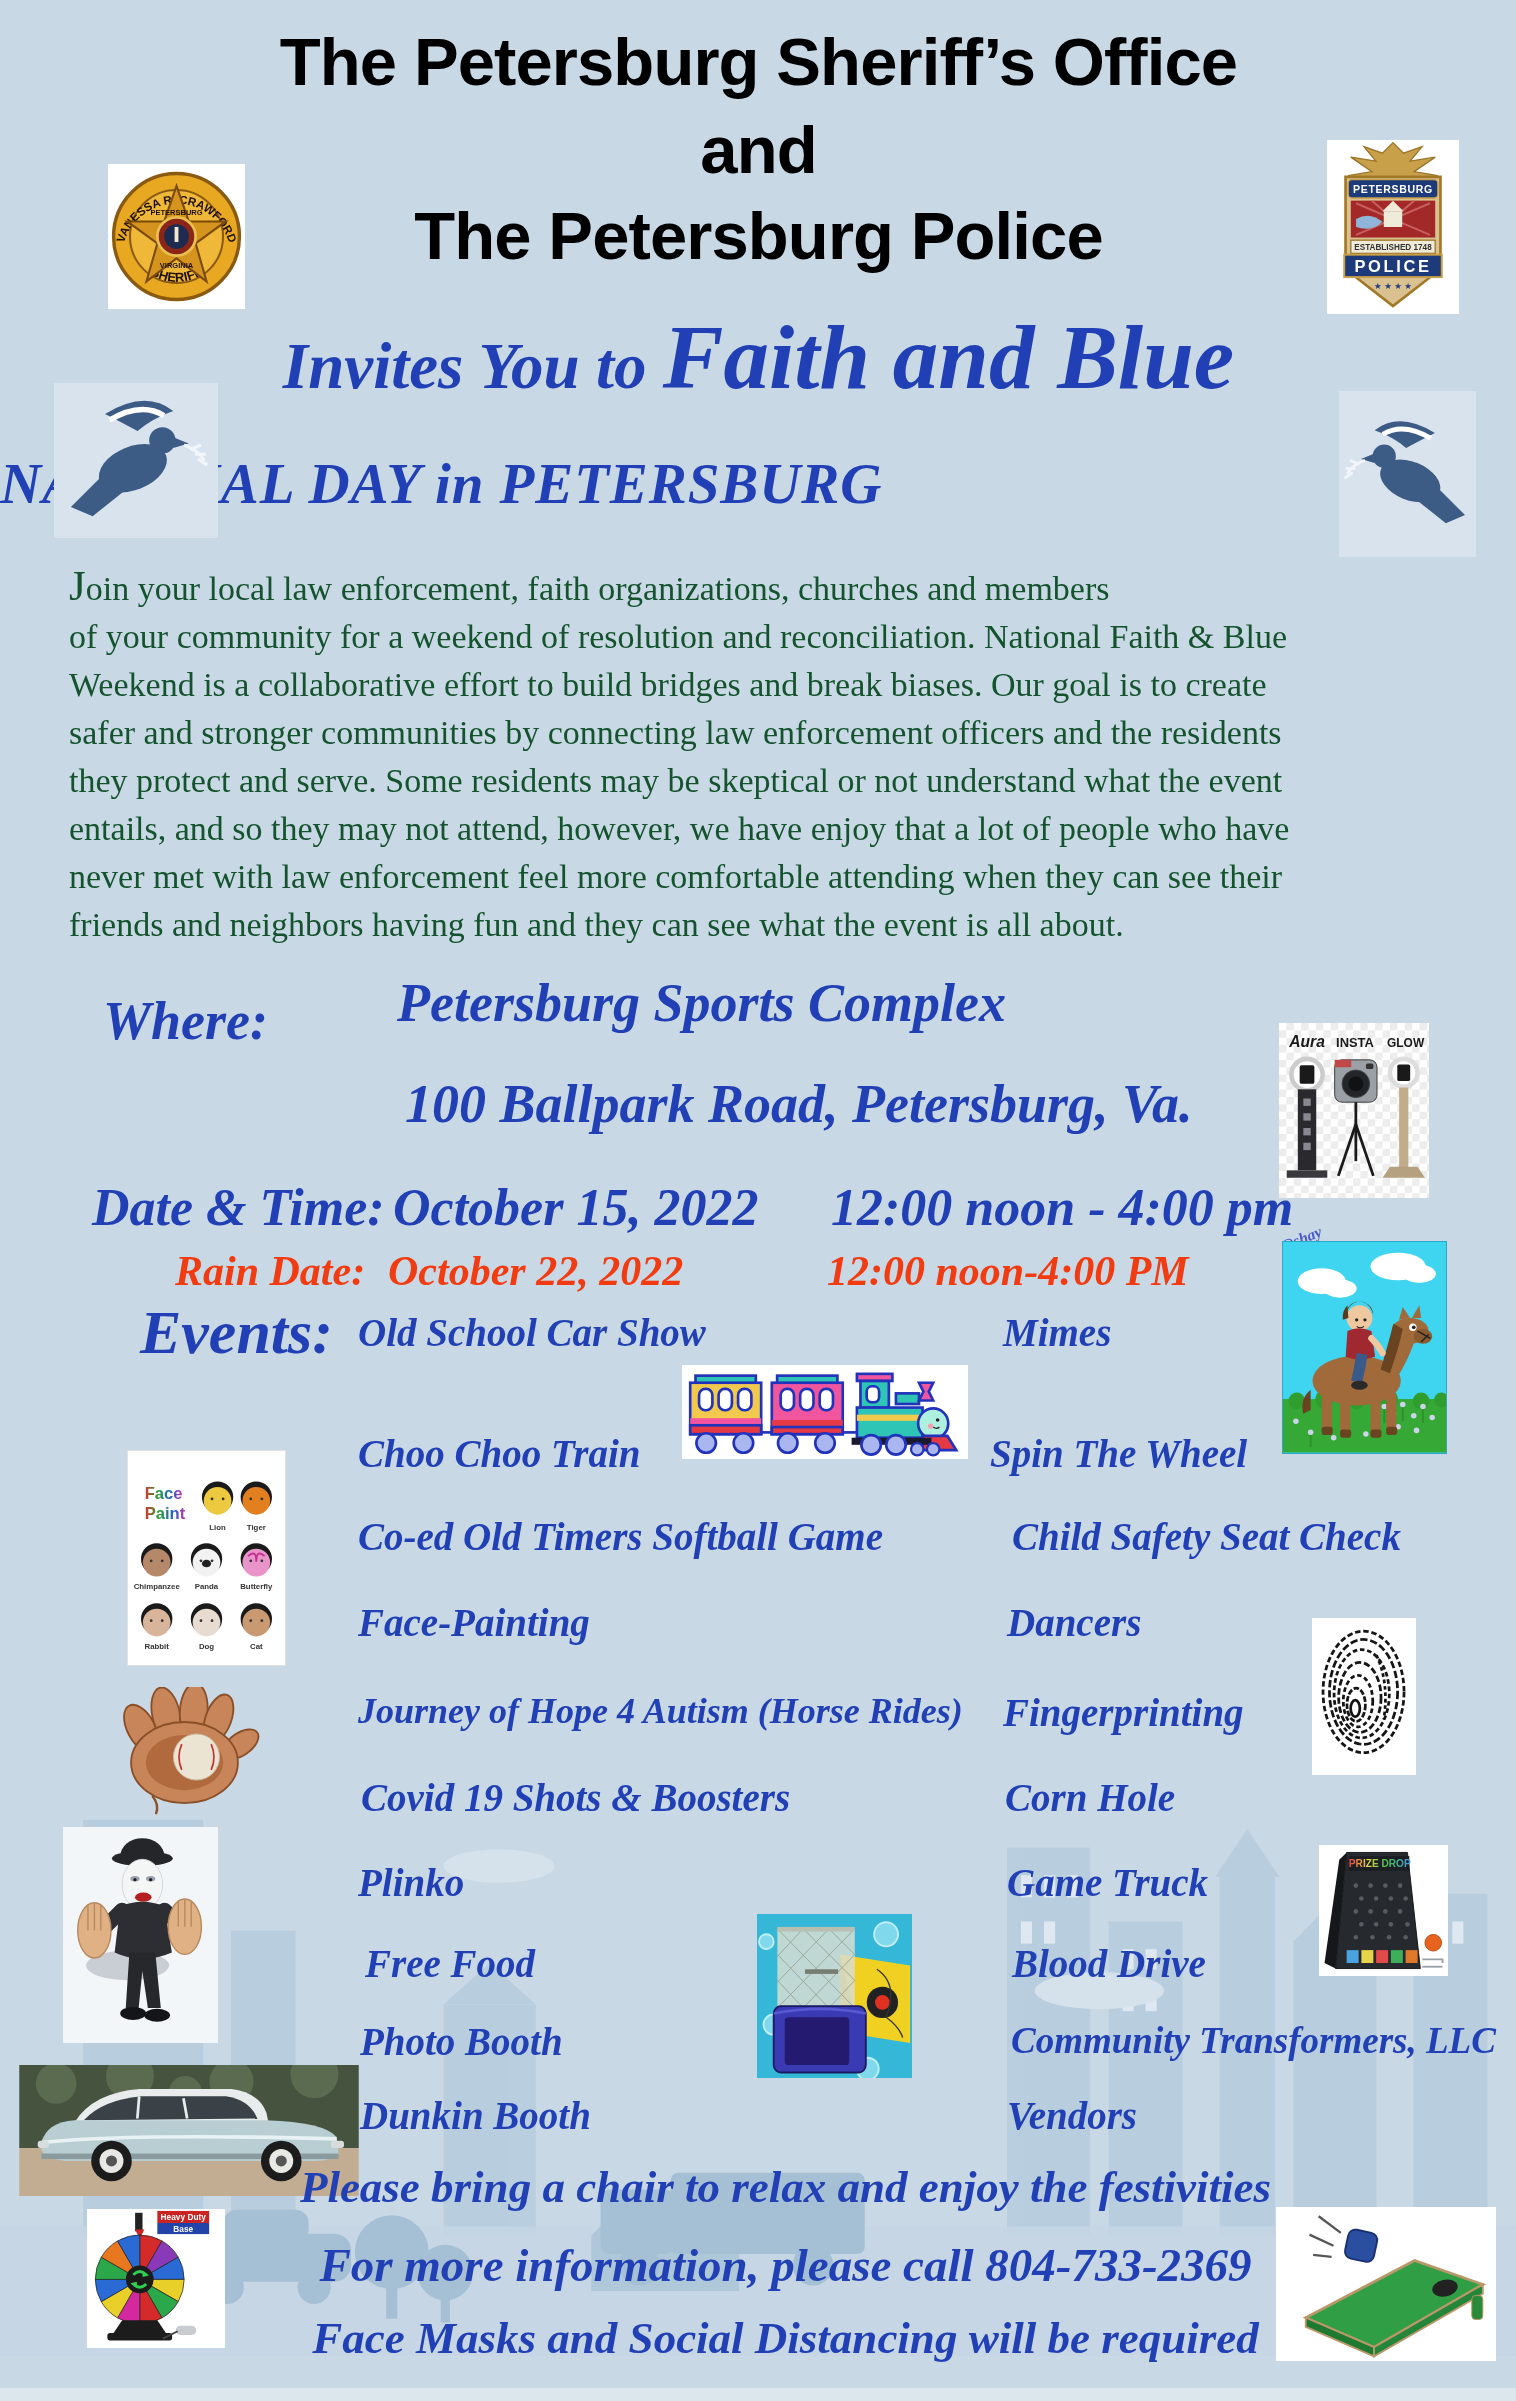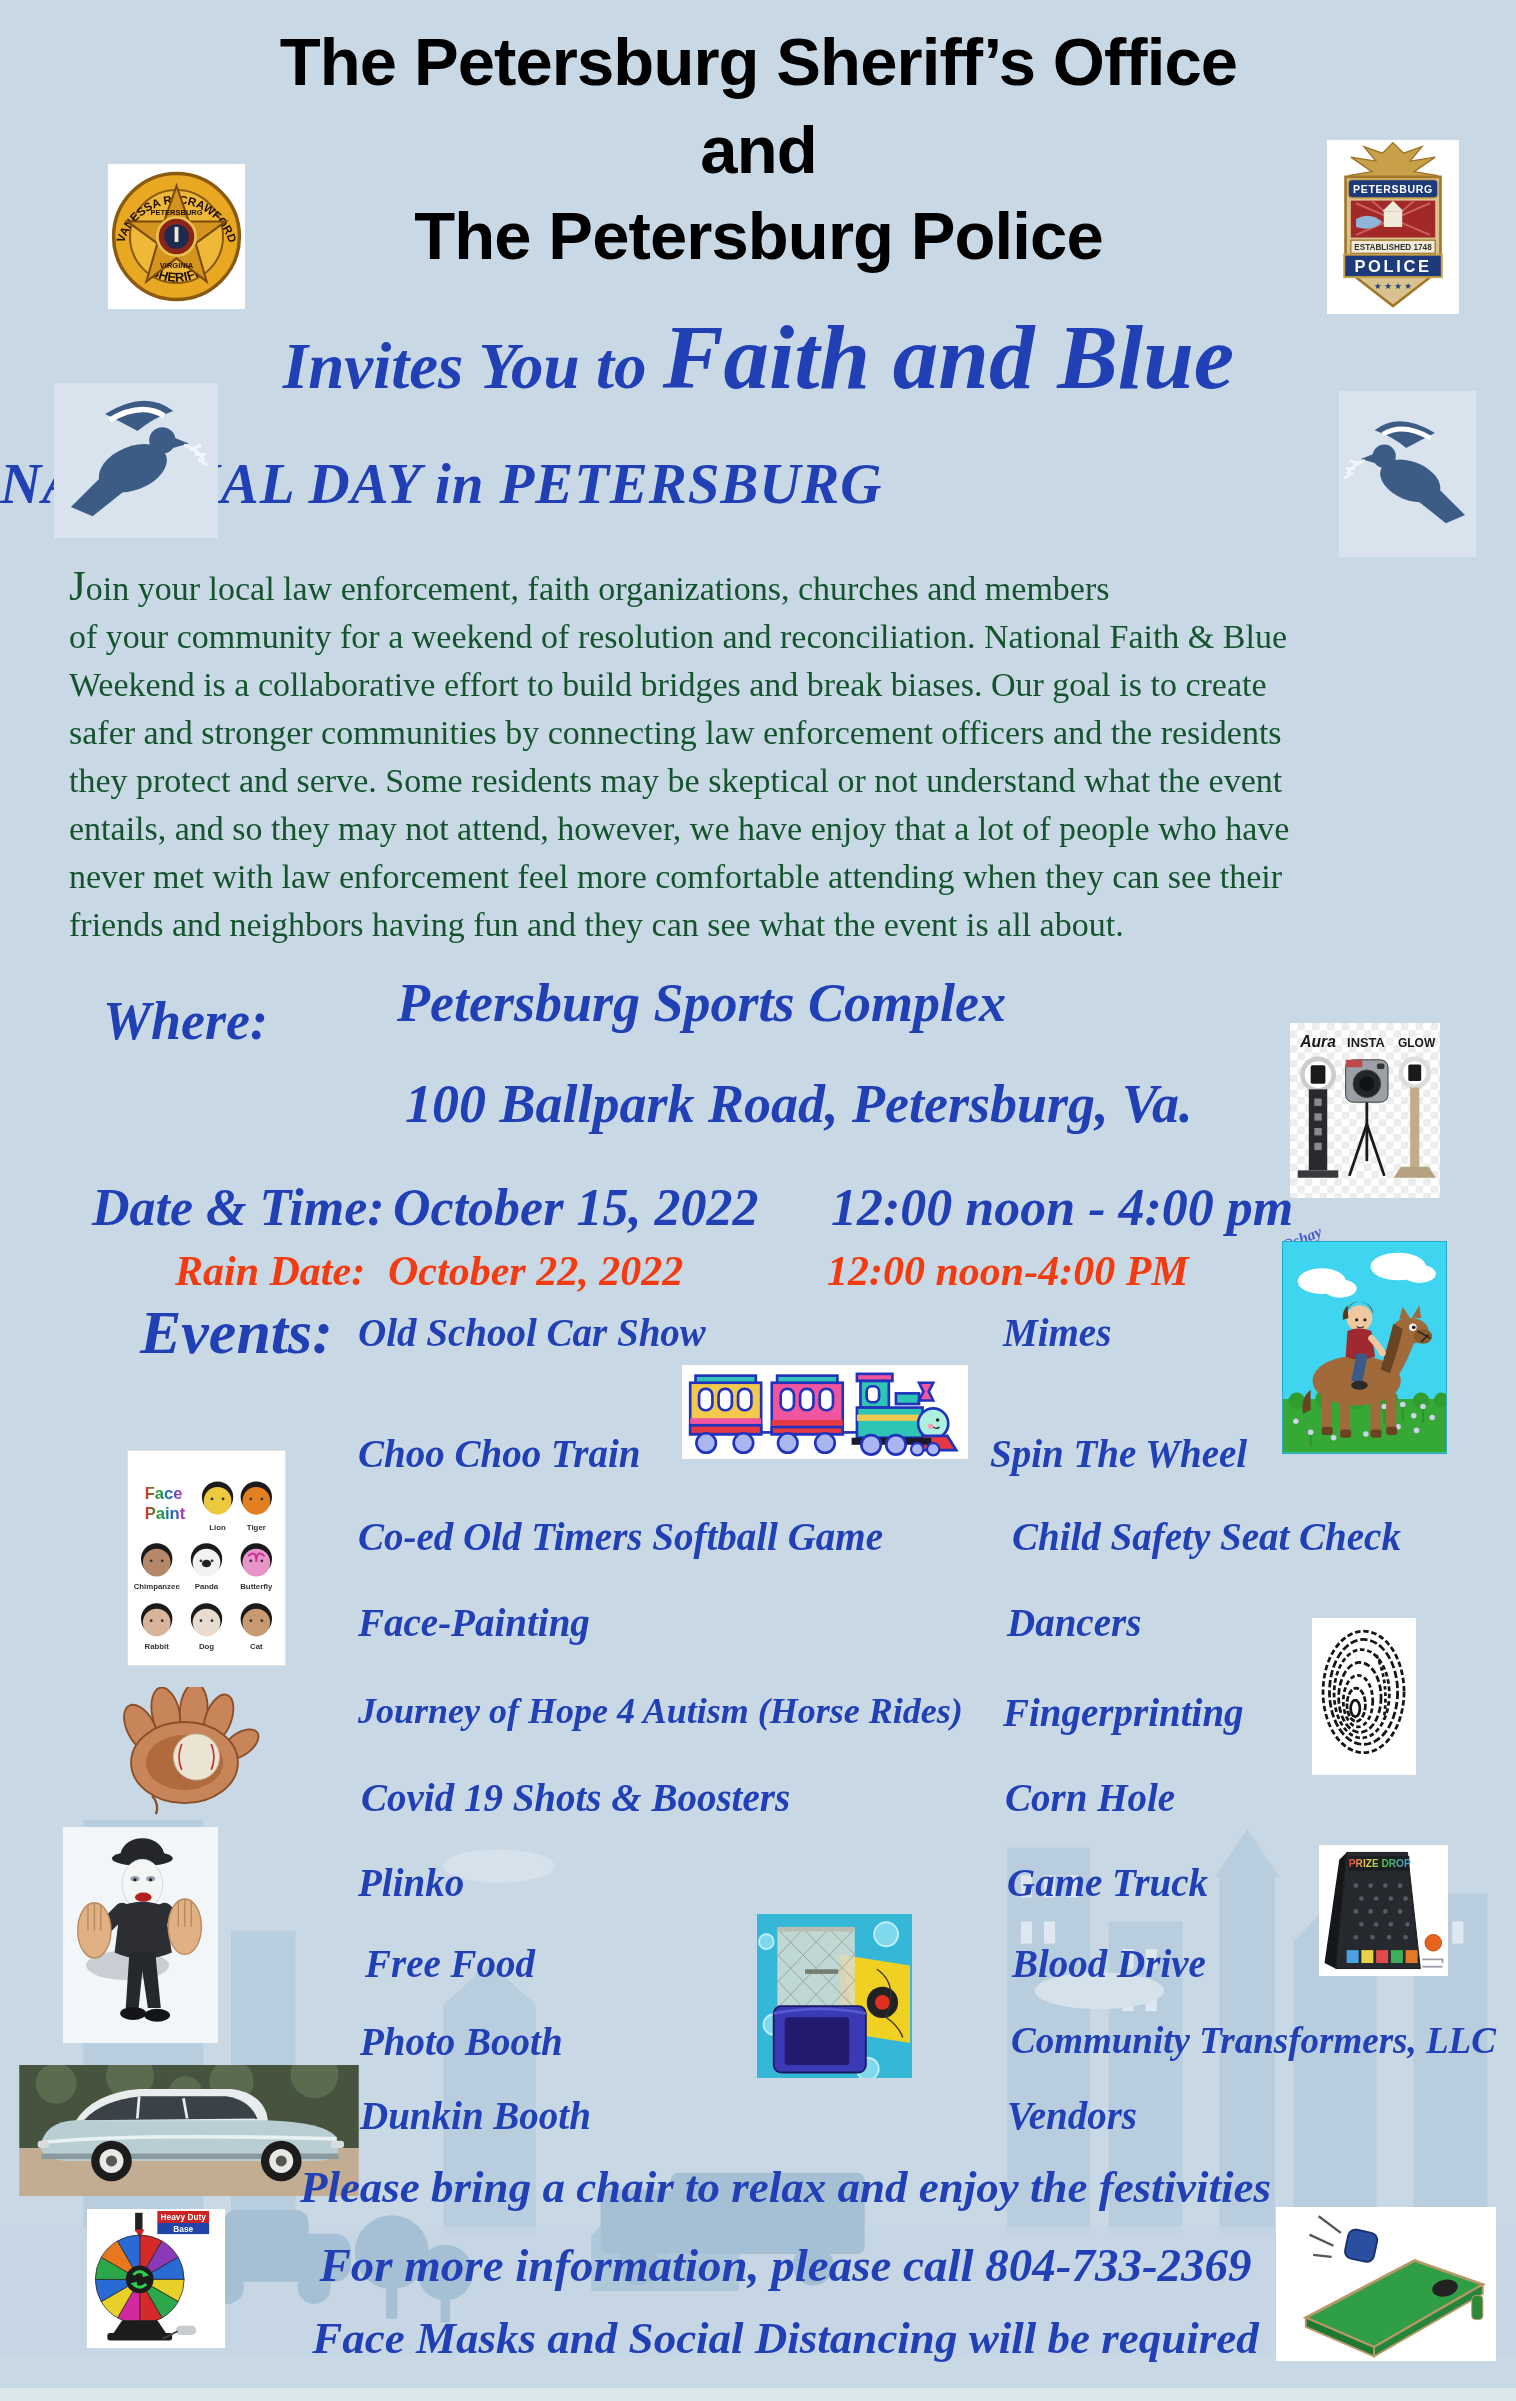--- a/index.html
+++ b/index.html
@@ -215,21 +215,21 @@
   <div class="ev" style="left:990px;top:1433px;">Spin The Wheel</div>
   <div class="ev" style="left:1012px;top:1516px;">Child Safety Seat Check</div>
   <div class="ev" style="left:1007px;top:1602px;">Dancers</div>
   <div class="ev" style="left:1003px;top:1692px;">Fingerprinting</div>
   <div class="ev" style="left:1005px;top:1777px;">Corn Hole</div>
   <div class="ev" style="left:1007px;top:1862px;">Game Truck</div>
   <div class="ev" style="left:1012px;top:1943px;">Blood Drive</div>
   <div class="ev" style="left:1011px;top:2021px;font-size:37px;">Community Transformers, LLC</div>
   <div class="ev" style="left:1007px;top:2095px;">Vendors</div>
 
-  <div class="card checker" style="left:1279px;top:1023px;width:150px;height:175px;margin-left:11px;">
+  <div class="card checker" style="left:1279px;top:1023px;width:150px;height:175px;">
     <svg width="150" height="175" viewBox="0 0 162 190">
       <text x="30" y="26" font-size="17" font-style="italic" font-weight="bold" text-anchor="middle" font-family="Liberation Serif, serif" fill="#1a1a1a">Aura</text>
       <text x="82" y="26" font-size="14" font-weight="bold" text-anchor="middle" fill="#1a1a1a">INSTA</text>
       <text x="137" y="26" font-size="13" font-weight="bold" text-anchor="middle" fill="#1a1a1a">GLOW</text>
       <circle cx="30" cy="56" r="17" fill="#ffffff" stroke="#cccccc" stroke-width="5"></circle>
       <rect x="22" y="46" width="16" height="20" rx="2" fill="#1a1a1a"></rect>
       <rect x="20" y="72" width="20" height="88" fill="#2a2a2e"></rect>
       <g fill="#888890">
           <rect x="26" y="82" width="8" height="8"></rect>
           <rect x="26" y="98" width="8" height="8"></rect>

